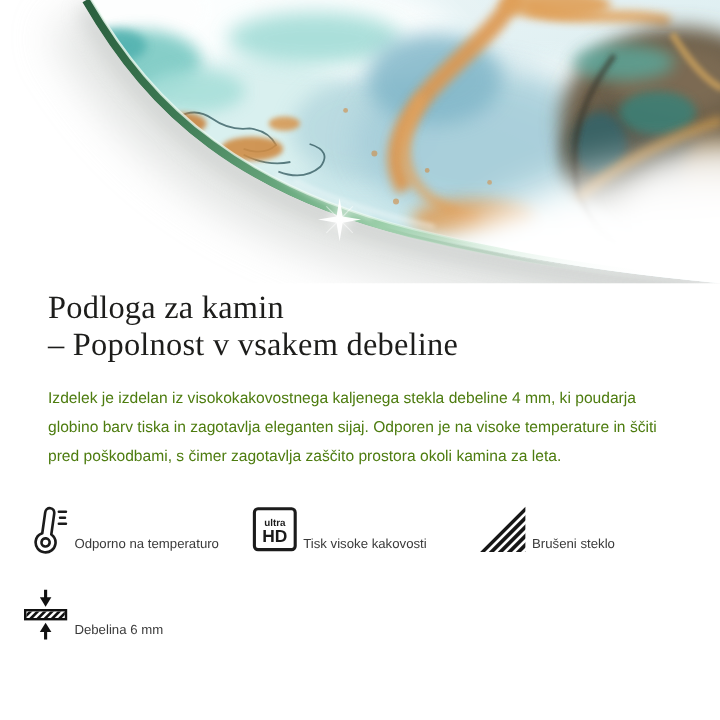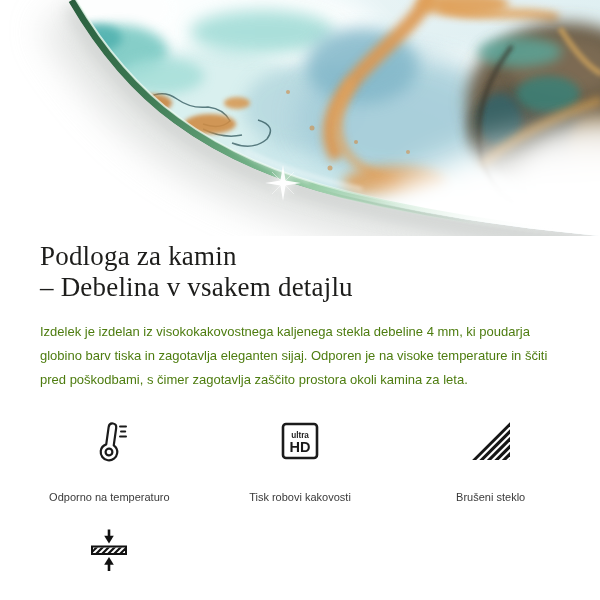--- a/index.html
+++ b/index.html
@@ -20,21 +20,21 @@
   .title span{display:block;}
   .desc{
     margin:17px 0 0 0;max-width:540px;
     font-size:13px;line-height:24px;color:#4d7c0f;
   }
   .features{
     margin:25px -26px 0 -26px;
     display:grid;grid-template-columns:repeat(3,1fr);
     row-gap:23px;
   }
-  .feature{display:flex;flex-direction:column;align-items:center;}
+  .feature{display:flex;align-items:center;}
   .feature .icon-box{height:48px;display:flex;align-items:flex-end;justify-content:center;}
   .feature .label{margin-top:26px;font-size:11px;color:#3a3a3a;white-space:nowrap;text-align:right;}
 </style>
 </head>
 <body>
 
 <div class="canvas">
 
   <div class="hero">
     <svg width="600" height="236" viewBox="0 0 600 236">
@@ -160,21 +160,21 @@
         <circle cx="283" cy="183" r="9" fill="#ffffff" opacity="0.55" filter="url(#b4)"></circle>
         <path d="M283,165 L285.6,180.4 L301,183 L285.6,185.6 L283,201 L280.4,185.6 L265,183 L280.4,180.4 Z" fill="#ffffff" opacity="0.95"></path>
         <path d="M272,172 L294,194 M294,172 L272,194" stroke="#ffffff" stroke-width="1" opacity="0.5"></path>
       </g>
     </svg>
   </div>
 
   <div class="content">
     <h1 class="title">
       <span>Podloga za kamin</span>
-      <span>– Debelina v vsakem detajlu</span>
+      <span>– Popolnost v vsakem debeline</span>
     </h1>
     <p class="desc">Izdelek je izdelan iz visokokakovostnega kaljenega stekla debeline 4 mm, ki poudarja globino barv tiska in zagotavlja eleganten sijaj. Odporen je na visoke temperature in ščiti pred poškodbami, s čimer zagotavlja zaščito prostora okoli kamina za leta.</p>
 
     <div class="features">
 
       <div class="feature">
         <div class="icon-box">
           <svg width="48" height="48" viewBox="0 0 48 48" fill="none" stroke="#1b1b1b" stroke-width="2.2" stroke-linecap="round" stroke-linejoin="round">
             <g transform="rotate(8 24 32)">
               <path d="M20.6,10.4 C20.6,8 22.1,6.2 24.4,6.2 C26.7,6.2 28.2,8 28.2,10.4 L28.2,27.8 C30.9,29.2 32.7,31.9 32.7,35 C32.7,39.6 29,43.3 24.4,43.3 C19.8,43.3 16.1,39.6 16.1,35 C16.1,31.9 17.9,29.2 20.6,27.8 Z"></path>
@@ -189,21 +189,21 @@
       </div>
 
       <div class="feature">
         <div class="icon-box">
           <svg width="48" height="48" viewBox="0 0 48 48">
             <rect x="7" y="7" width="34" height="34" rx="3" fill="none" stroke="#1b1b1b" stroke-width="2.6"></rect>
             <text x="24" y="21" text-anchor="middle" font-family="Liberation Sans, sans-serif" font-size="8.2" font-weight="700" fill="#1b1b1b">ultra</text>
             <text x="24" y="35" text-anchor="middle" font-family="Liberation Sans, sans-serif" font-size="14.5" font-weight="700" fill="#1b1b1b">HD</text>
           </svg>
         </div>
-        <div class="label">Tisk robovi kakovosti</div>
+        <div class="label">Tisk visoke kakovosti</div>
       </div>
 
 
 
       <div class="feature">
         <div class="icon-box">
           <svg width="48" height="48" viewBox="0 0 48 48">
             <defs>
                 <clipPath id="triclip">
                   <path d="M5,43 L43,5 L43,43 Z"></path>

